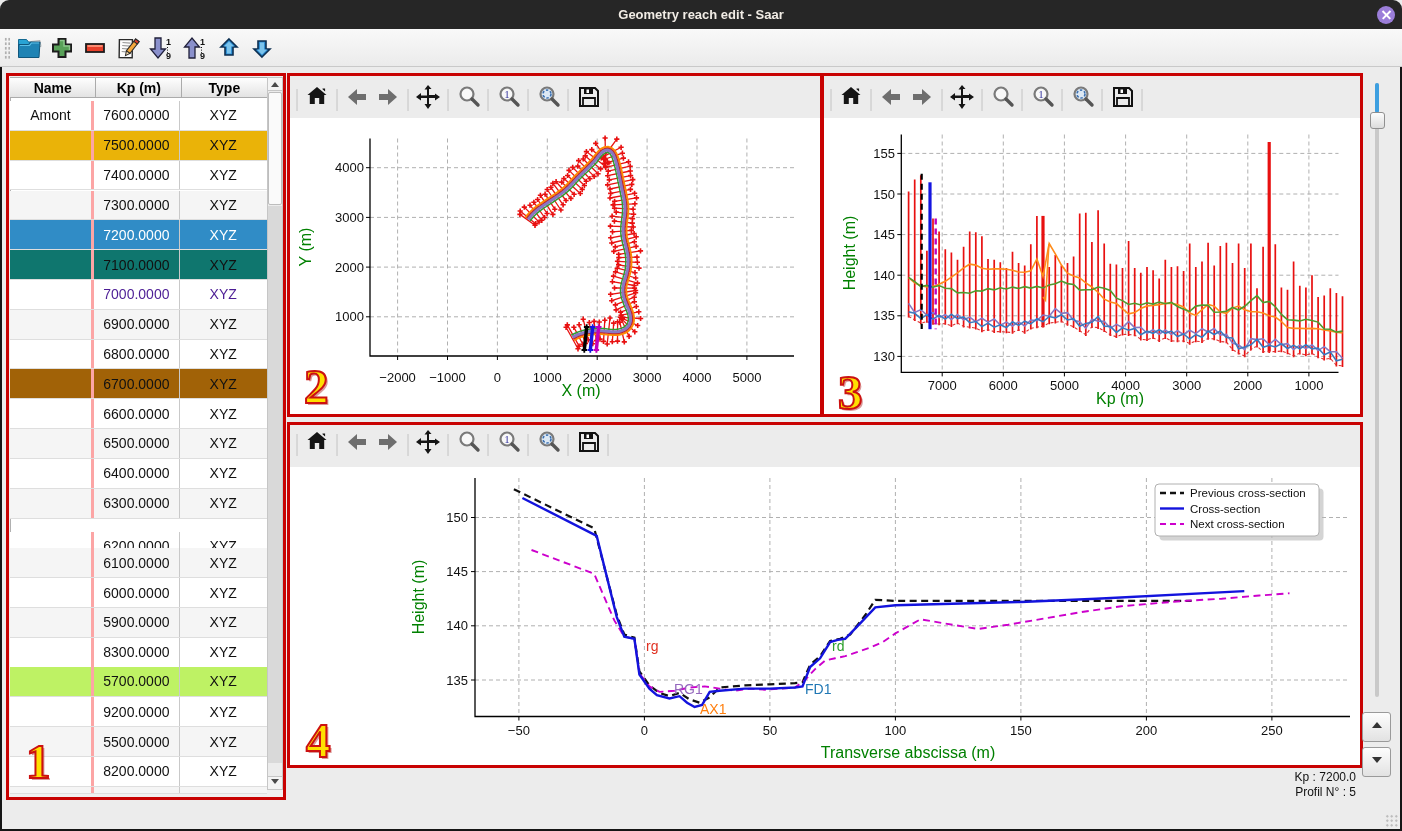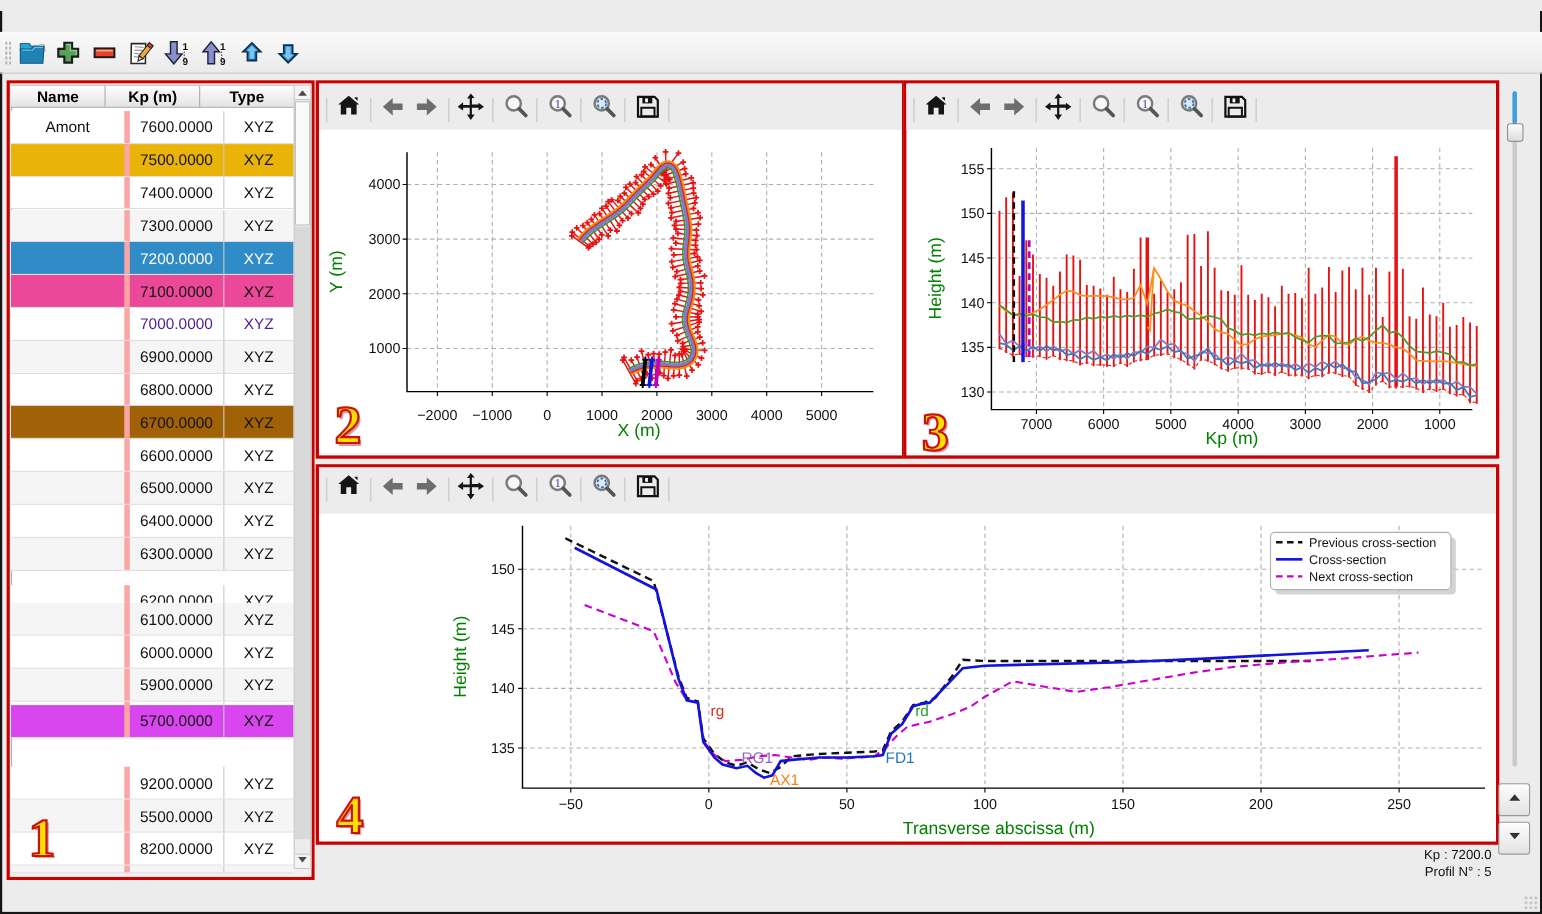--- a/index.html
+++ b/index.html
@@ -7,21 +7,21 @@
 #titlebar{position:absolute;left:0;top:0;width:100%;height:29px;background:#262626;border-radius:9px 9px 0 0;color:#f1ece5;font-size:13px;font-weight:bold;text-align:center;line-height:29px}
 #closebtn{position:absolute;right:7px;top:5.5px;width:18px;height:18px;border-radius:50%;background:#9b7ed9}
 #closebtn:before{content:"";position:absolute;left:3.5px;top:8.2px;width:11px;height:1.7px;background:#fff;transform:rotate(45deg)}
 #closebtn:after{content:"";position:absolute;left:3.5px;top:8.2px;width:11px;height:1.7px;background:#fff;transform:rotate(-45deg)}
 #toolbar{position:absolute;left:0;top:29px;width:100%;height:38px;background:linear-gradient(#f9f9f9,#ebebeb);border-bottom:1px solid #c9c9c9}
 #tbgrip{position:absolute;left:4px;top:37px;width:6px;height:22px;background-image:radial-gradient(circle,#b0b0b0 1px,transparent 1.2px);background-size:3.5px 4.5px}
 .panel{position:absolute;border:3px solid #c80202;background:#fff}
 .mpltb{position:absolute;left:0;top:0;width:100%;height:42px;background:#ececec}
 .bignum{position:absolute;font-size:49px;line-height:44px;font-weight:bold;color:#ffdf00;-webkit-text-stroke:2px #cc1111;text-shadow:2px 2px 0 rgba(175,30,30,0.45);font-family:"Liberation Serif",serif}
 .trow{position:absolute;left:1px;width:256.6px;display:flex;font-size:14px;align-items:center}
-.trow .c1{width:108px;text-align:left;border-right:5px solid #fca5a5;height:100%;display:flex;align-items:center;justify-content:center}
+.trow .c1{width:84px;text-align:left;border-right:3px solid #fca5a5;height:100%;display:flex;align-items:center;justify-content:center}
 .trow .c2{width:85.8px;text-align:center;border-right:1px solid #c9c9c9;height:100%;display:flex;align-items:center;justify-content:center}
 .trow .c3{flex:1;text-align:center;height:100%;display:flex;align-items:center;justify-content:center}
 .trow{border-bottom:1px solid #dedede}
 #thead{position:absolute;left:1px;top:2px;width:256.6px;height:20px;background:linear-gradient(#fefefe,#e3e3e3);border-bottom:1px solid #ababab;display:flex;font-size:14px;font-weight:bold}
 #thead div{display:flex;align-items:center;justify-content:center}
 .sbtn{position:absolute;width:29px;height:30px;background:linear-gradient(#fdfdfd,#e2e2e2);border:1px solid #9a9a9a;border-radius:3px}
 .sbtn svg{display:block;margin:9px auto}
 #statusKp{position:absolute;right:46px;top:770px;text-align:right;font-size:12px;color:#111;line-height:14.5px}
 </style></head><body>
 <div id="win">
@@ -102,21 +102,21 @@
       <div class="trow" style="top:114.5px;height:29.82px;background:#f5f5f5;color:#111111">
         <div class="c1"></div>
         <div class="c2">7300.0000</div>
         <div class="c3">XYZ</div>
       </div>
       <div class="trow" style="top:144.3px;height:29.82px;background:#308cc6;color:#ffffff">
         <div class="c1"></div>
         <div class="c2">7200.0000</div>
         <div class="c3">XYZ</div>
       </div>
-      <div class="trow" style="top:174.1px;height:29.82px;background:#ec4899;color:#111111">
+      <div class="trow" style="top:174.1px;height:29.82px;background:#0f766e;color:#111111">
         <div class="c1"></div>
         <div class="c2">7100.0000</div>
         <div class="c3">XYZ</div>
       </div>
       <div class="trow" style="top:203.9px;height:29.82px;background:#ffffff;color:#4c1d95">
         <div class="c1"></div>
         <div class="c2">7000.0000</div>
         <div class="c3">XYZ</div>
       </div>
       <div class="trow" style="top:233.7px;height:29.82px;background:#f5f5f5;color:#111111">
@@ -172,21 +172,21 @@
       <div class="trow" style="top:531.9px;height:29.82px;background:#f5f5f5;color:#111111">
         <div class="c1"></div>
         <div class="c2">5900.0000</div>
         <div class="c3">XYZ</div>
       </div>
       <div class="trow" style="top:561.8px;height:29.82px;background:#ffffff;color:#111111">
         <div class="c1"></div>
         <div class="c2">8300.0000</div>
         <div class="c3">XYZ</div>
       </div>
-      <div class="trow" style="top:565px;height:29.82px;background:#d946ef;color:#111111">
+      <div class="trow" style="top:591px;height:29.82px;background:#bef264;color:#111111">
         <div class="c1"></div>
         <div class="c2">5700.0000</div>
         <div class="c3">XYZ</div>
       </div>
       <div class="trow" style="top:621.4px;height:29.82px;background:#ffffff;color:#111111">
         <div class="c1"></div>
         <div class="c2">9200.0000</div>
         <div class="c3">XYZ</div>
       </div>
       <div class="trow" style="top:651.2px;height:29.82px;background:#f5f5f5;color:#111111">
@@ -654,12 +654,13 @@
     </div>
 <div class="sbtn" style="left:1362px;top:747px">
       <svg width="10" height="7">
         <path d="M0 0L5 6L10 0z" fill="#333"></path>
       </svg>
     </div>
 
 <div class="abs" style="right:3px;top:814px;width:14px;height:14px;background-image:radial-gradient(circle,#b8b8b8 1px,transparent 1.3px);background-size:4.5px 4.5px"></div>
 <div id="statusKp">Kp : 7200.0<br>Profil N° : 5</div>
 
+<div id="titlebar">Geometry reach edit - Saar<div id="closebtn"></div></div>
 </div>
 </body></html>

